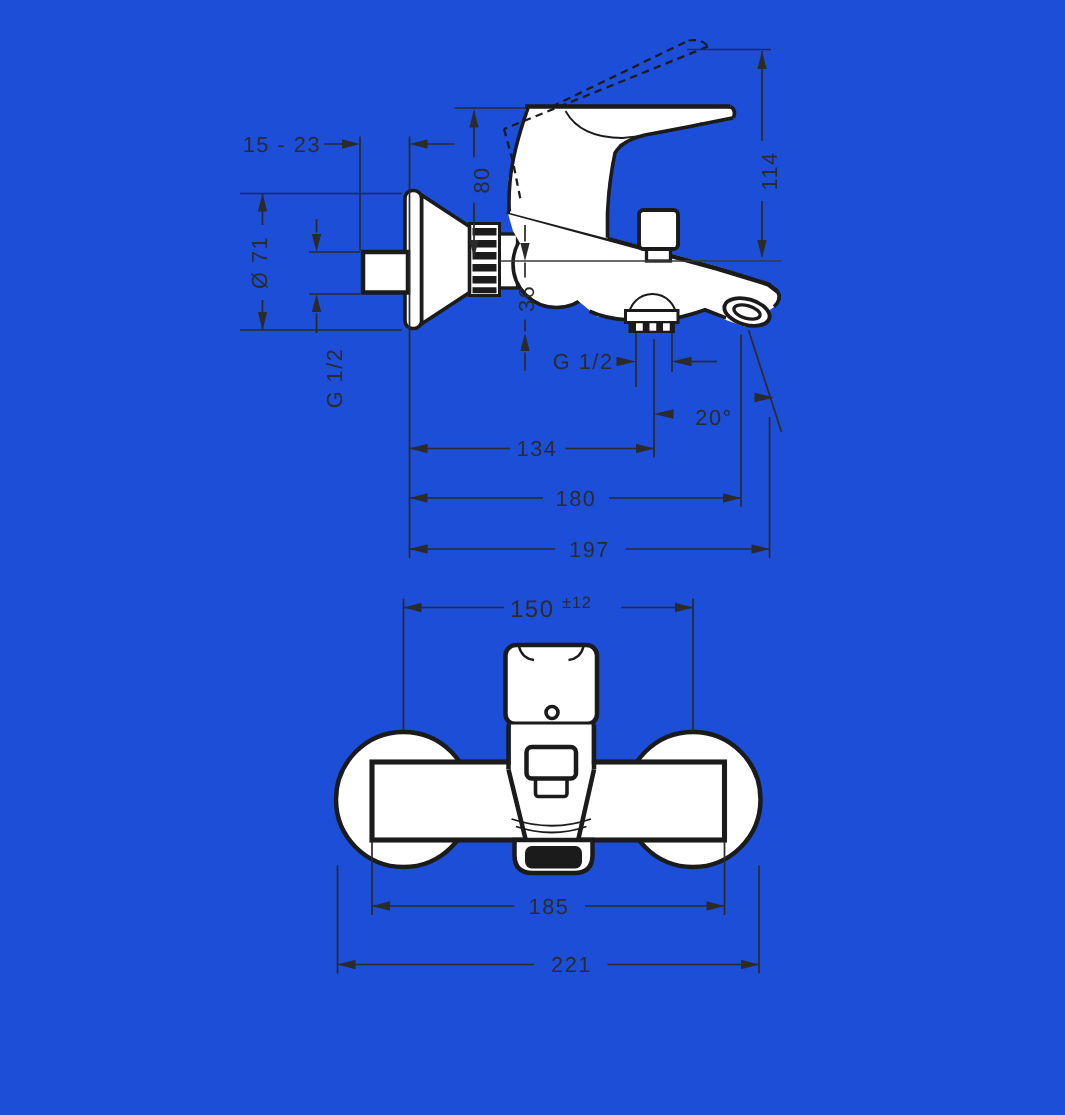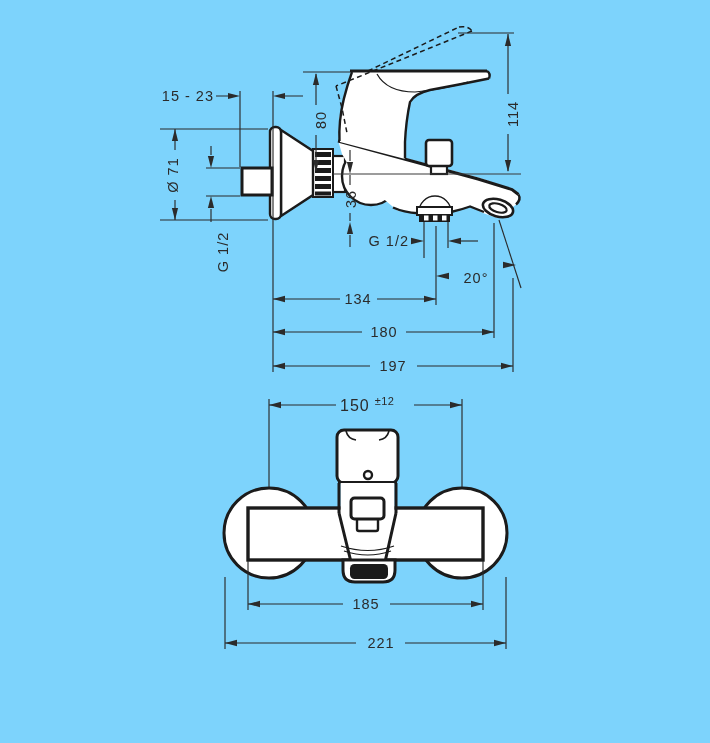--- a/index.html
+++ b/index.html
@@ -1,17 +1,17 @@
 <!DOCTYPE html>
 <html><head>
 <meta charset="utf-8">
 <style>
   html,body{margin:0;padding:0;background:#ffffff;}
   .stage{
-    width:710px;height:743px;position:relative;background:#7dd3fc;
+    width:710px;height:743px;position:relative;background:#1d4ed8;
     font-family:"Liberation Sans", sans-serif;overflow:hidden;
   }
   svg{display:block;}
   .dim-text{
     font-family:"Liberation Sans", sans-serif;
     font-size:14.5px;
     letter-spacing:1px;
     fill:#2b2b2b;
   }
   .dim-text-lg{font-size:16px;}

